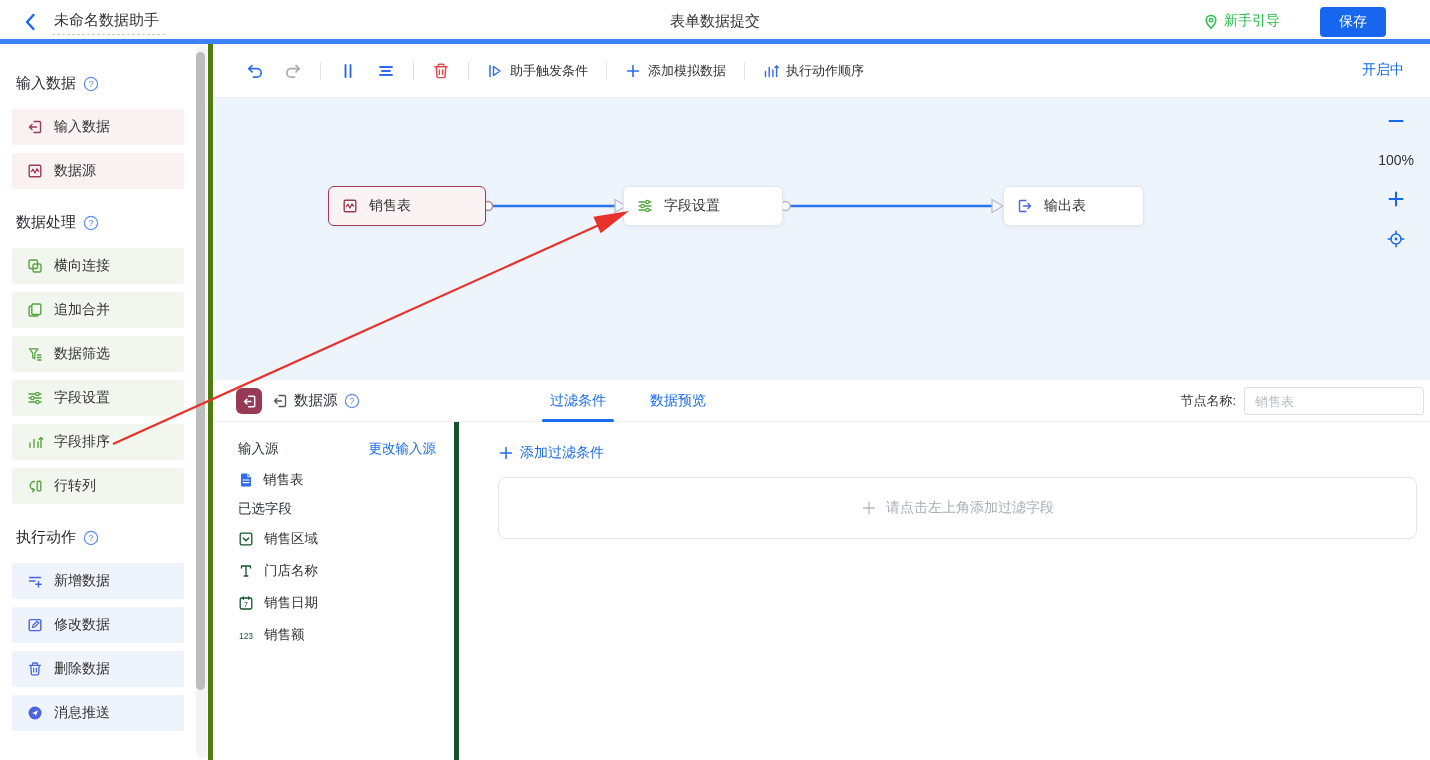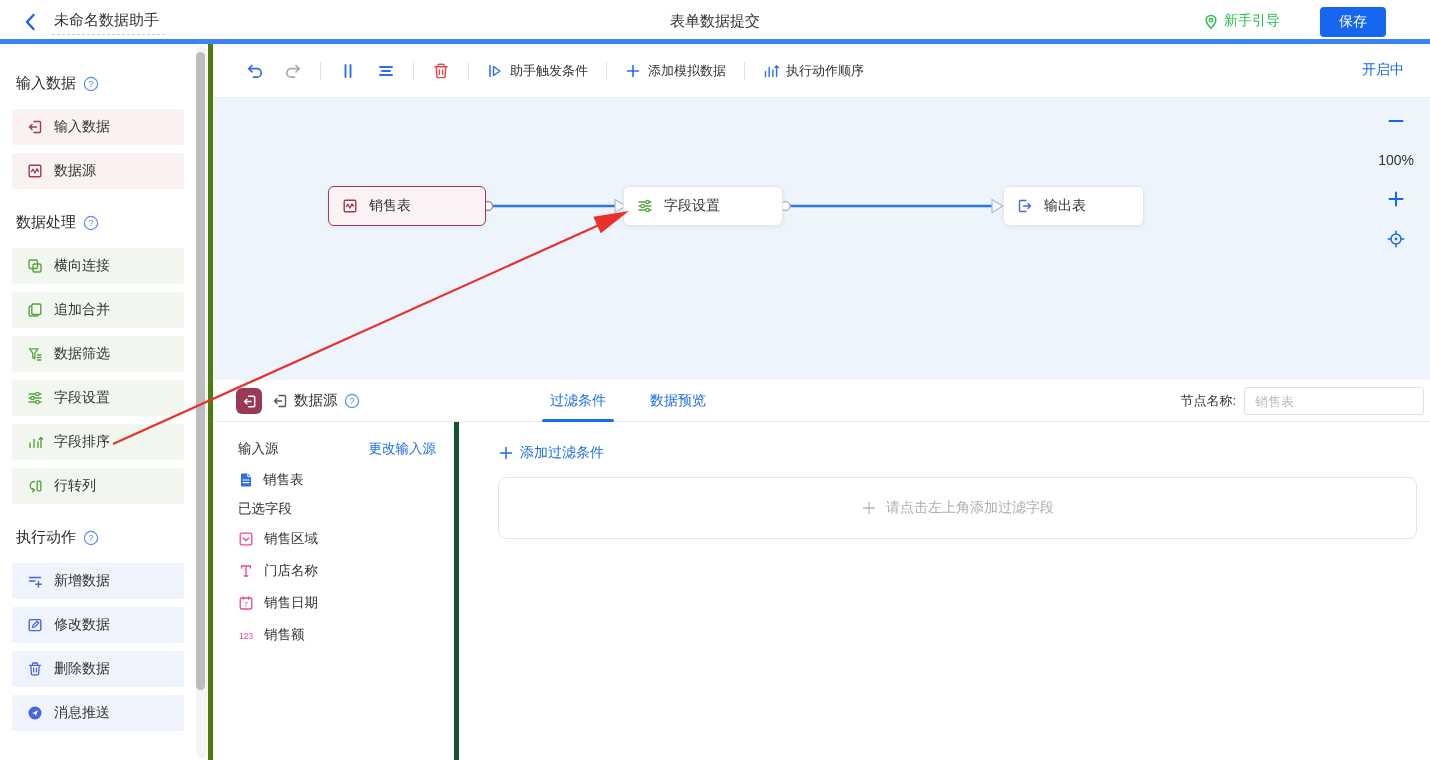--- a/index.html
+++ b/index.html
@@ -81,21 +81,21 @@
   .src-pane { position:absolute; left:0; top:42px; bottom:0; width:245px; border-right:5px solid #14532d;
     padding:18px 18px 0 24px; }
   .src-row1 { display:flex; justify-content:space-between; align-items:center; }
   .src-label { font-size:13.5px; color:#2b2f36; }
   .src-change { font-size:13.5px; color:#1a6bf0; cursor:pointer; }
   .src-file { display:flex; align-items:center; gap:9px; margin-top:13px; font-size:13.5px; cursor:pointer; }
   .src-file .ic { color:#2e6bf0; }
   .fields-label { margin-top:11px; font-size:13.5px; color:#2b2f36; }
   .field-row { display:flex; align-items:center; gap:10px; margin-top:10px; height:22px;
     font-size:13.5px; color:#333; cursor:pointer; }
-  .field-row .ic { color:#ec4899; }
+  .field-row .ic { color:#14532d; }
 
   .filter-pane { position:absolute; left:264px; top:42px; right:0; bottom:0; padding:16px 13px 0 20px; }
   .filter-top { display:flex; align-items:center; justify-content:space-between; height:30px; }
   .add-filter { display:flex; align-items:center; gap:6px; color:#1a6bf0; font-size:14px; cursor:pointer; }
   .filter-rule { display:flex; align-items:center; gap:12px; font-size:13.5px; color:#8a9099; }
   .rule-select { width:78px; height:30px; border:1px solid #d8dbe0; border-radius:3px; display:flex;
     align-items:center; justify-content:space-between; padding:0 9px 0 13px; color:#333;
     font-size:14px; cursor:pointer; background:#fff; }
   .rule-select .chev { color:#9aa0a8; }
   .empty-box { margin-top:9px; height:62px; border:1px solid #e3e5e8; border-radius:8px;

